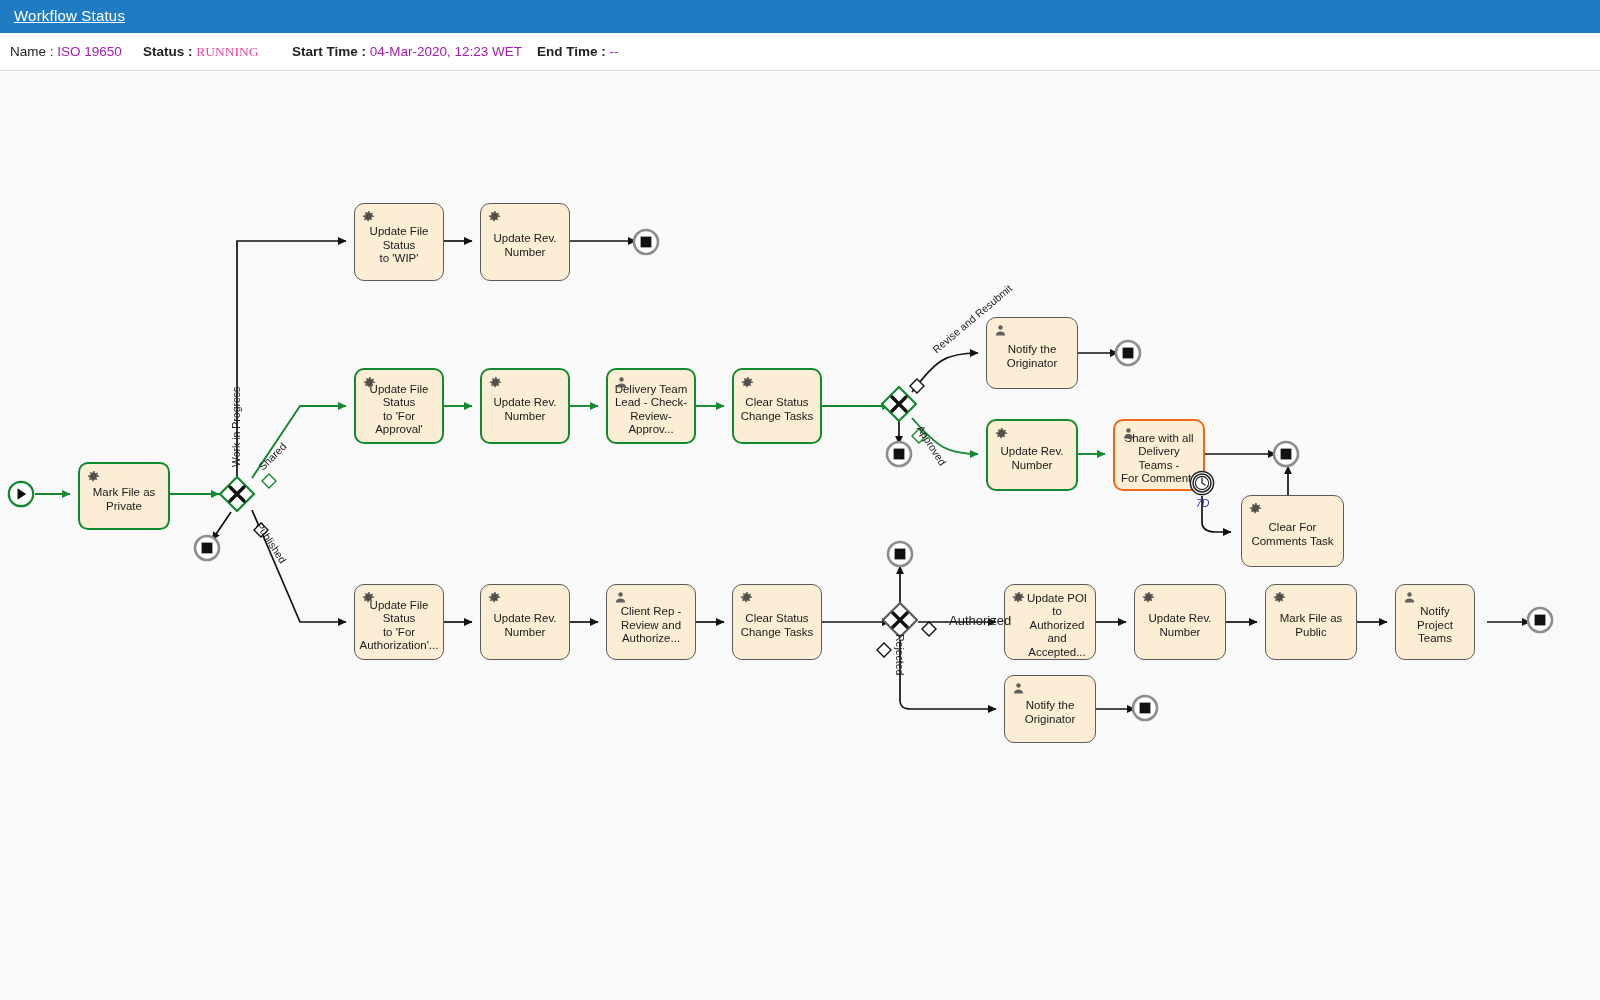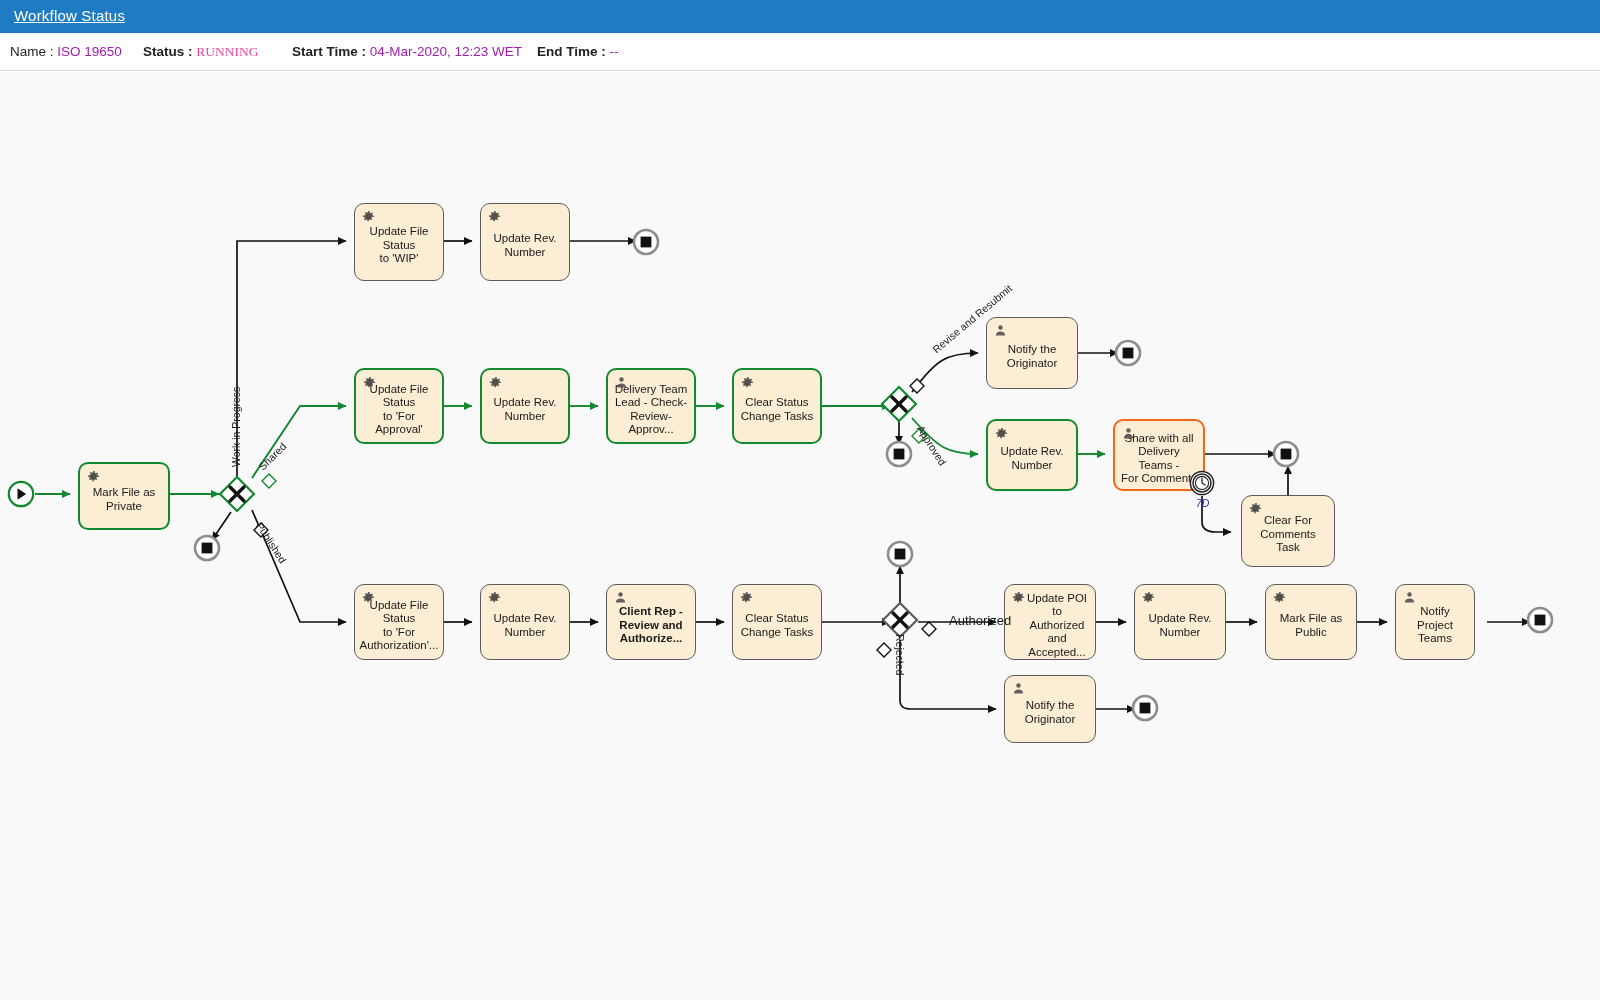--- a/index.html
+++ b/index.html
@@ -282,21 +282,21 @@
       </div>
       <div class="node highlight" style="left: 1113px; top: 347px; width: 92px; height: 72px;">
         <span class="type-icon"><svg viewBox="0 0 24 24" width="15" height="15">
             <circle cx="12" cy="7.2" r="3.6" fill="#555"></circle>
             <path fill="#555" d="M4.5 20c0-4.2 3.4-6.6 7.5-6.6s7.5 2.4 7.5 6.6z"></path>
           </svg></span>
         <span class="label">Share with all
 Delivery Teams -
 For Comments</span>
       </div>
-      <div class="node" style="left: 1241px; top: 423px; width: 94px; height: 72px; border-radius: 11px;">
+      <div class="node" style="left: 1241px; top: 423px; width: 103px; height: 72px;">
         <span class="type-icon"><svg viewBox="0 0 24 24" width="15" height="15">
             <path fill="#333" d="M12 8.2a3.8 3.8 0 1 0 0 7.6 3.8 3.8 0 0 0 0-7.6zm0 6a2.2 2.2 0 1 1 0-4.4 2.2 2.2 0 0 1 0 4.4z"></path>
             <path fill="#333" d="M21 13.1v-2.2l-2.3-.4a6.9 6.9 0 0 0-.7-1.7l1.3-1.9-1.5-1.5-1.9 1.3a6.9 6.9 0 0 0-1.7-.7L13.8 3h-2.2l-.4 2.3a6.9 6.9 0 0 0-1.7.7L7.6 4.7 6.1 6.2l1.3 1.9a6.9 6.9 0 0 0-.7 1.7L3 10.2v2.2l2.3.4c.15.6.4 1.16.7 1.7l-1.3 1.9 1.5 1.5 1.9-1.3c.54.3 1.1.55 1.7.7l.4 2.3h2.2l.4-2.3c.6-.15 1.16-.4 1.7-.7l1.9 1.3 1.5-1.5-1.3-1.9c.3-.54.55-1.1.7-1.7l2.3-.4z" opacity=".85"></path>
           </svg></span>
         <span class="label">Clear For
 Comments Task</span>
       </div>
       <div class="node" style="left: 354px; top: 512px; width: 90px; height: 76px;">
         <span class="type-icon"><svg viewBox="0 0 24 24" width="15" height="15">
             <path fill="#333" d="M12 8.2a3.8 3.8 0 1 0 0 7.6 3.8 3.8 0 0 0 0-7.6zm0 6a2.2 2.2 0 1 1 0-4.4 2.2 2.2 0 0 1 0 4.4z"></path>
@@ -307,21 +307,21 @@
 Authorization'...</span>
       </div>
       <div class="node" style="left: 480px; top: 512px; width: 90px; height: 76px;">
         <span class="type-icon"><svg viewBox="0 0 24 24" width="15" height="15">
             <path fill="#333" d="M12 8.2a3.8 3.8 0 1 0 0 7.6 3.8 3.8 0 0 0 0-7.6zm0 6a2.2 2.2 0 1 1 0-4.4 2.2 2.2 0 0 1 0 4.4z"></path>
             <path fill="#333" d="M21 13.1v-2.2l-2.3-.4a6.9 6.9 0 0 0-.7-1.7l1.3-1.9-1.5-1.5-1.9 1.3a6.9 6.9 0 0 0-1.7-.7L13.8 3h-2.2l-.4 2.3a6.9 6.9 0 0 0-1.7.7L7.6 4.7 6.1 6.2l1.3 1.9a6.9 6.9 0 0 0-.7 1.7L3 10.2v2.2l2.3.4c.15.6.4 1.16.7 1.7l-1.3 1.9 1.5 1.5 1.9-1.3c.54.3 1.1.55 1.7.7l.4 2.3h2.2l.4-2.3c.6-.15 1.16-.4 1.7-.7l1.9 1.3 1.5-1.5-1.3-1.9c.3-.54.55-1.1.7-1.7l2.3-.4z" opacity=".85"></path>
           </svg></span>
         <span class="label">Update Rev.
 Number</span>
       </div>
-      <div class="node" style="left: 606px; top: 512px; width: 90px; height: 76px; font-weight: bold;">
+      <div class="node" style="left: 606px; top: 512px; width: 90px; height: 76px;">
         <span class="type-icon"><svg viewBox="0 0 24 24" width="15" height="15">
             <circle cx="12" cy="7.2" r="3.6" fill="#555"></circle>
             <path fill="#555" d="M4.5 20c0-4.2 3.4-6.6 7.5-6.6s7.5 2.4 7.5 6.6z"></path>
           </svg></span>
         <span class="label">Client Rep -
 Review and
 Authorize...</span>
       </div>
       <div class="node" style="left: 732px; top: 512px; width: 90px; height: 76px;">
         <span class="type-icon"><svg viewBox="0 0 24 24" width="15" height="15">

